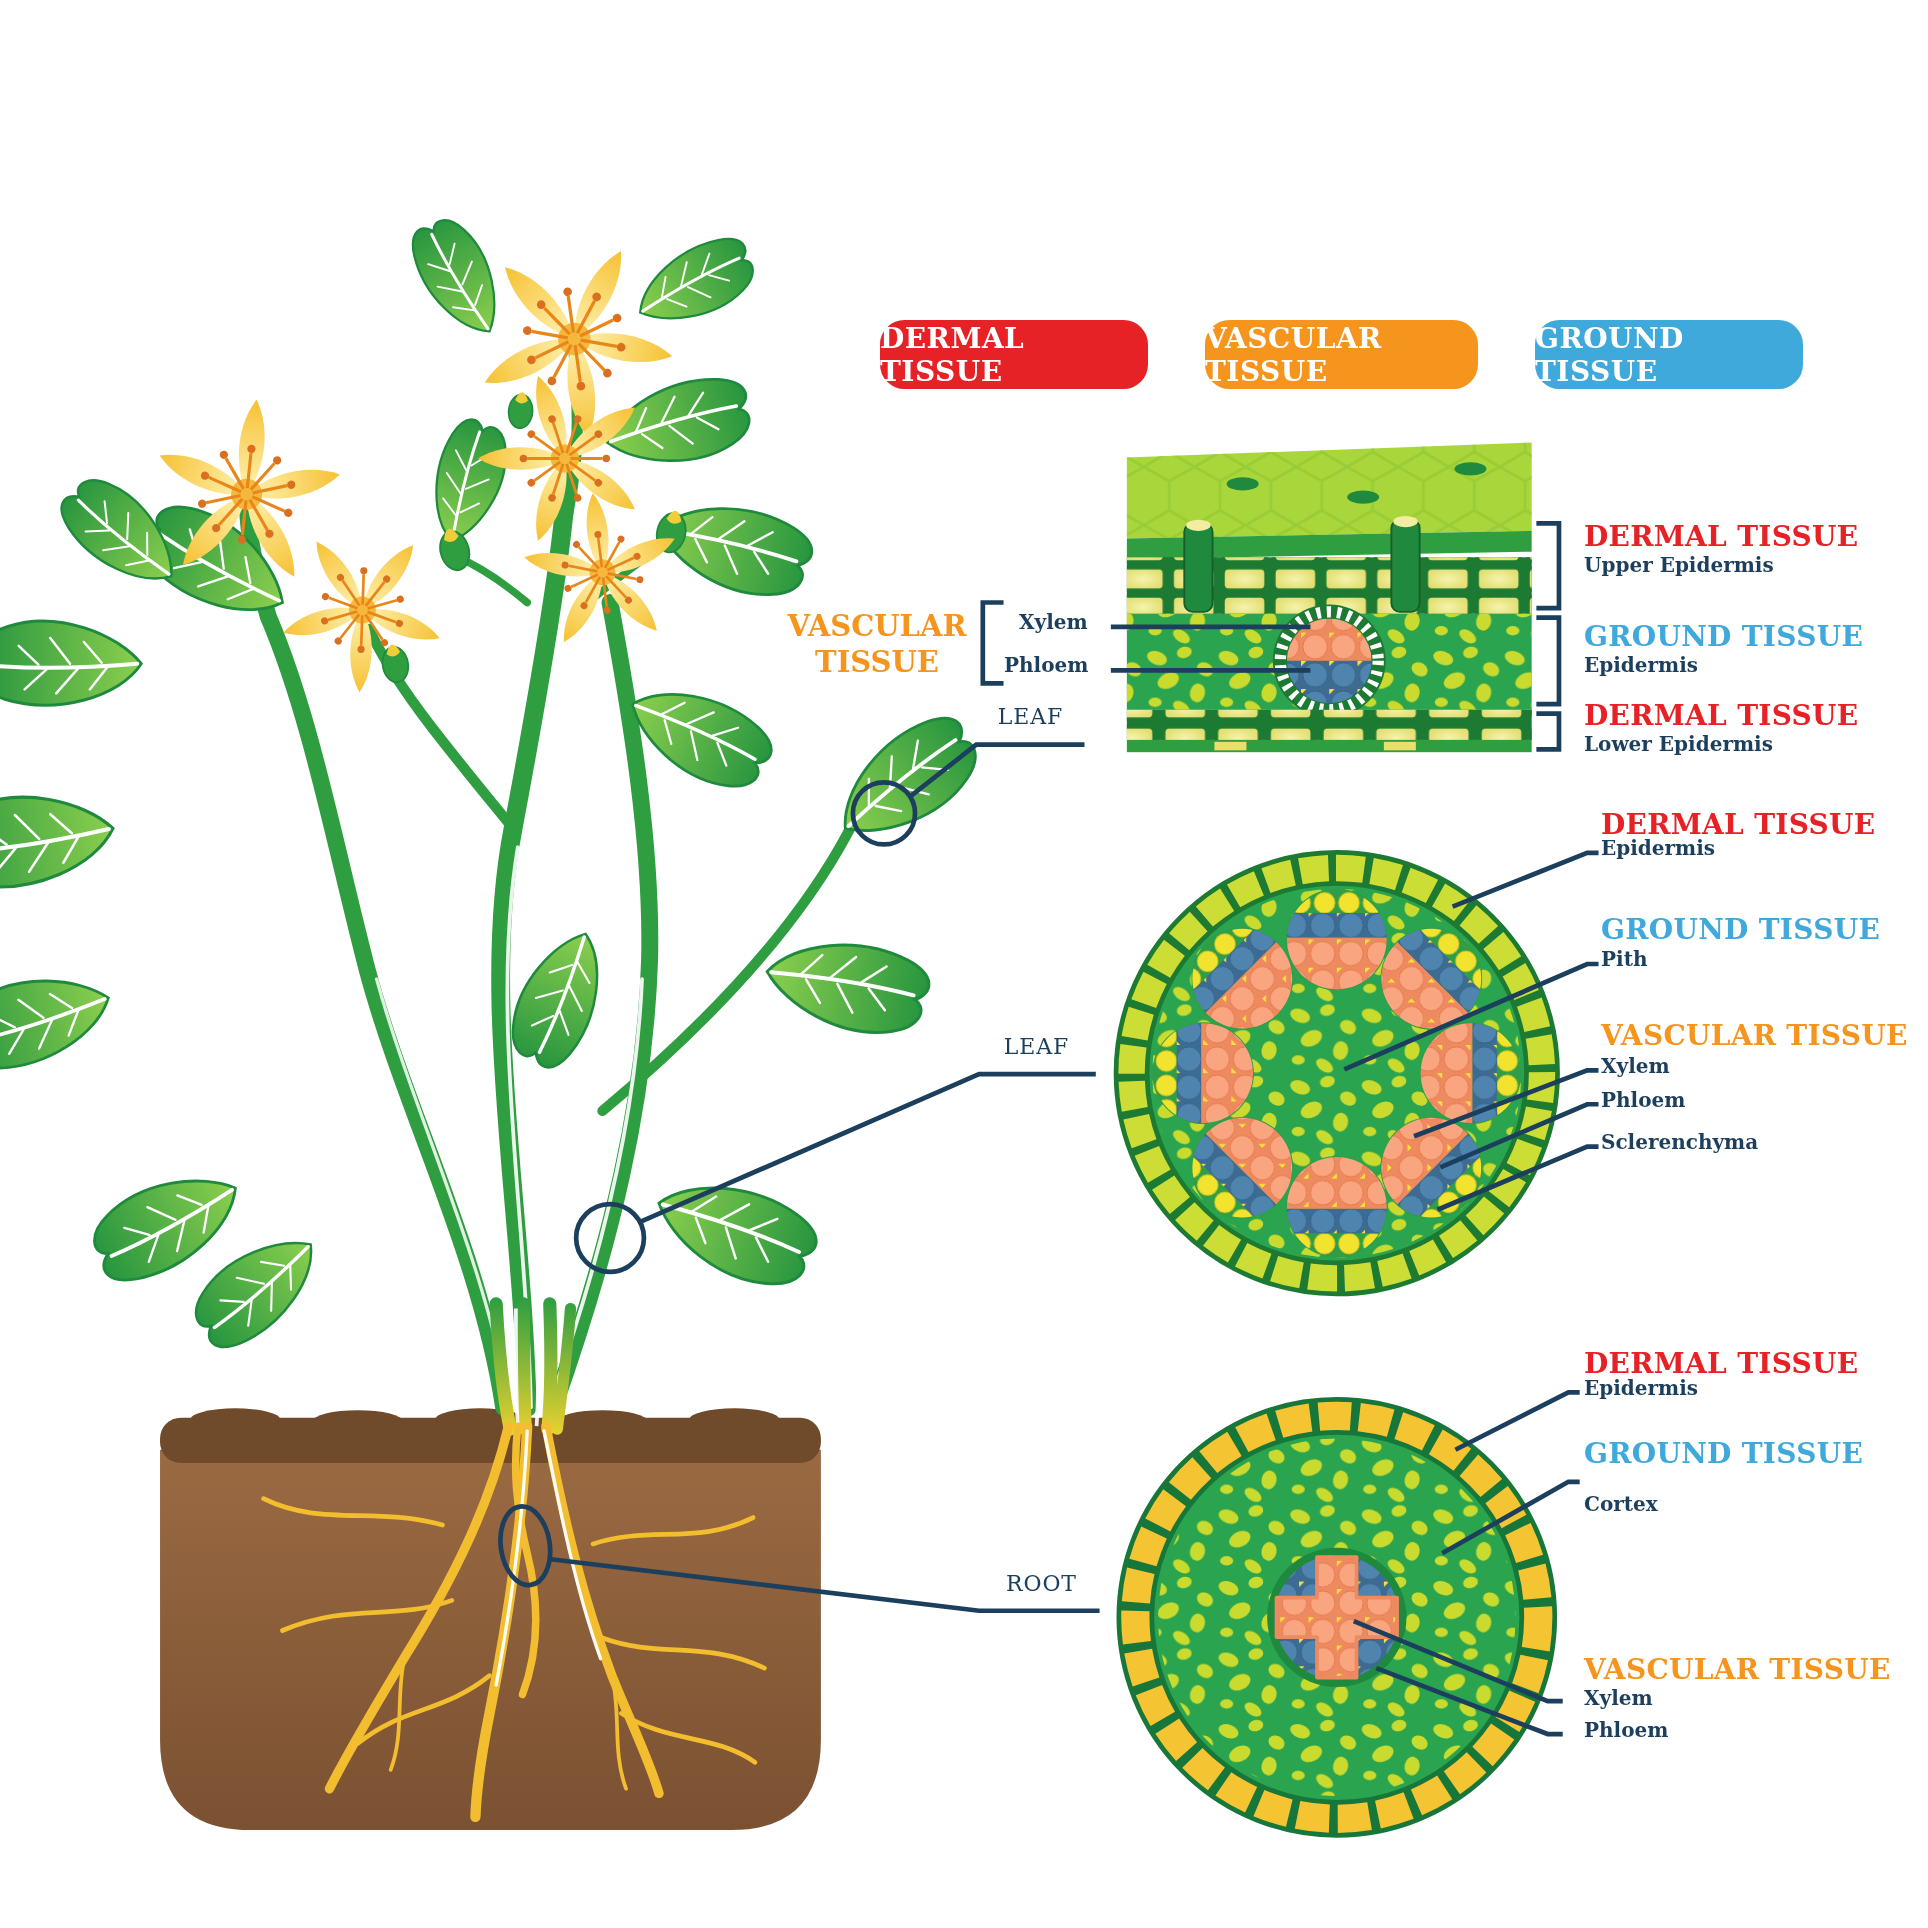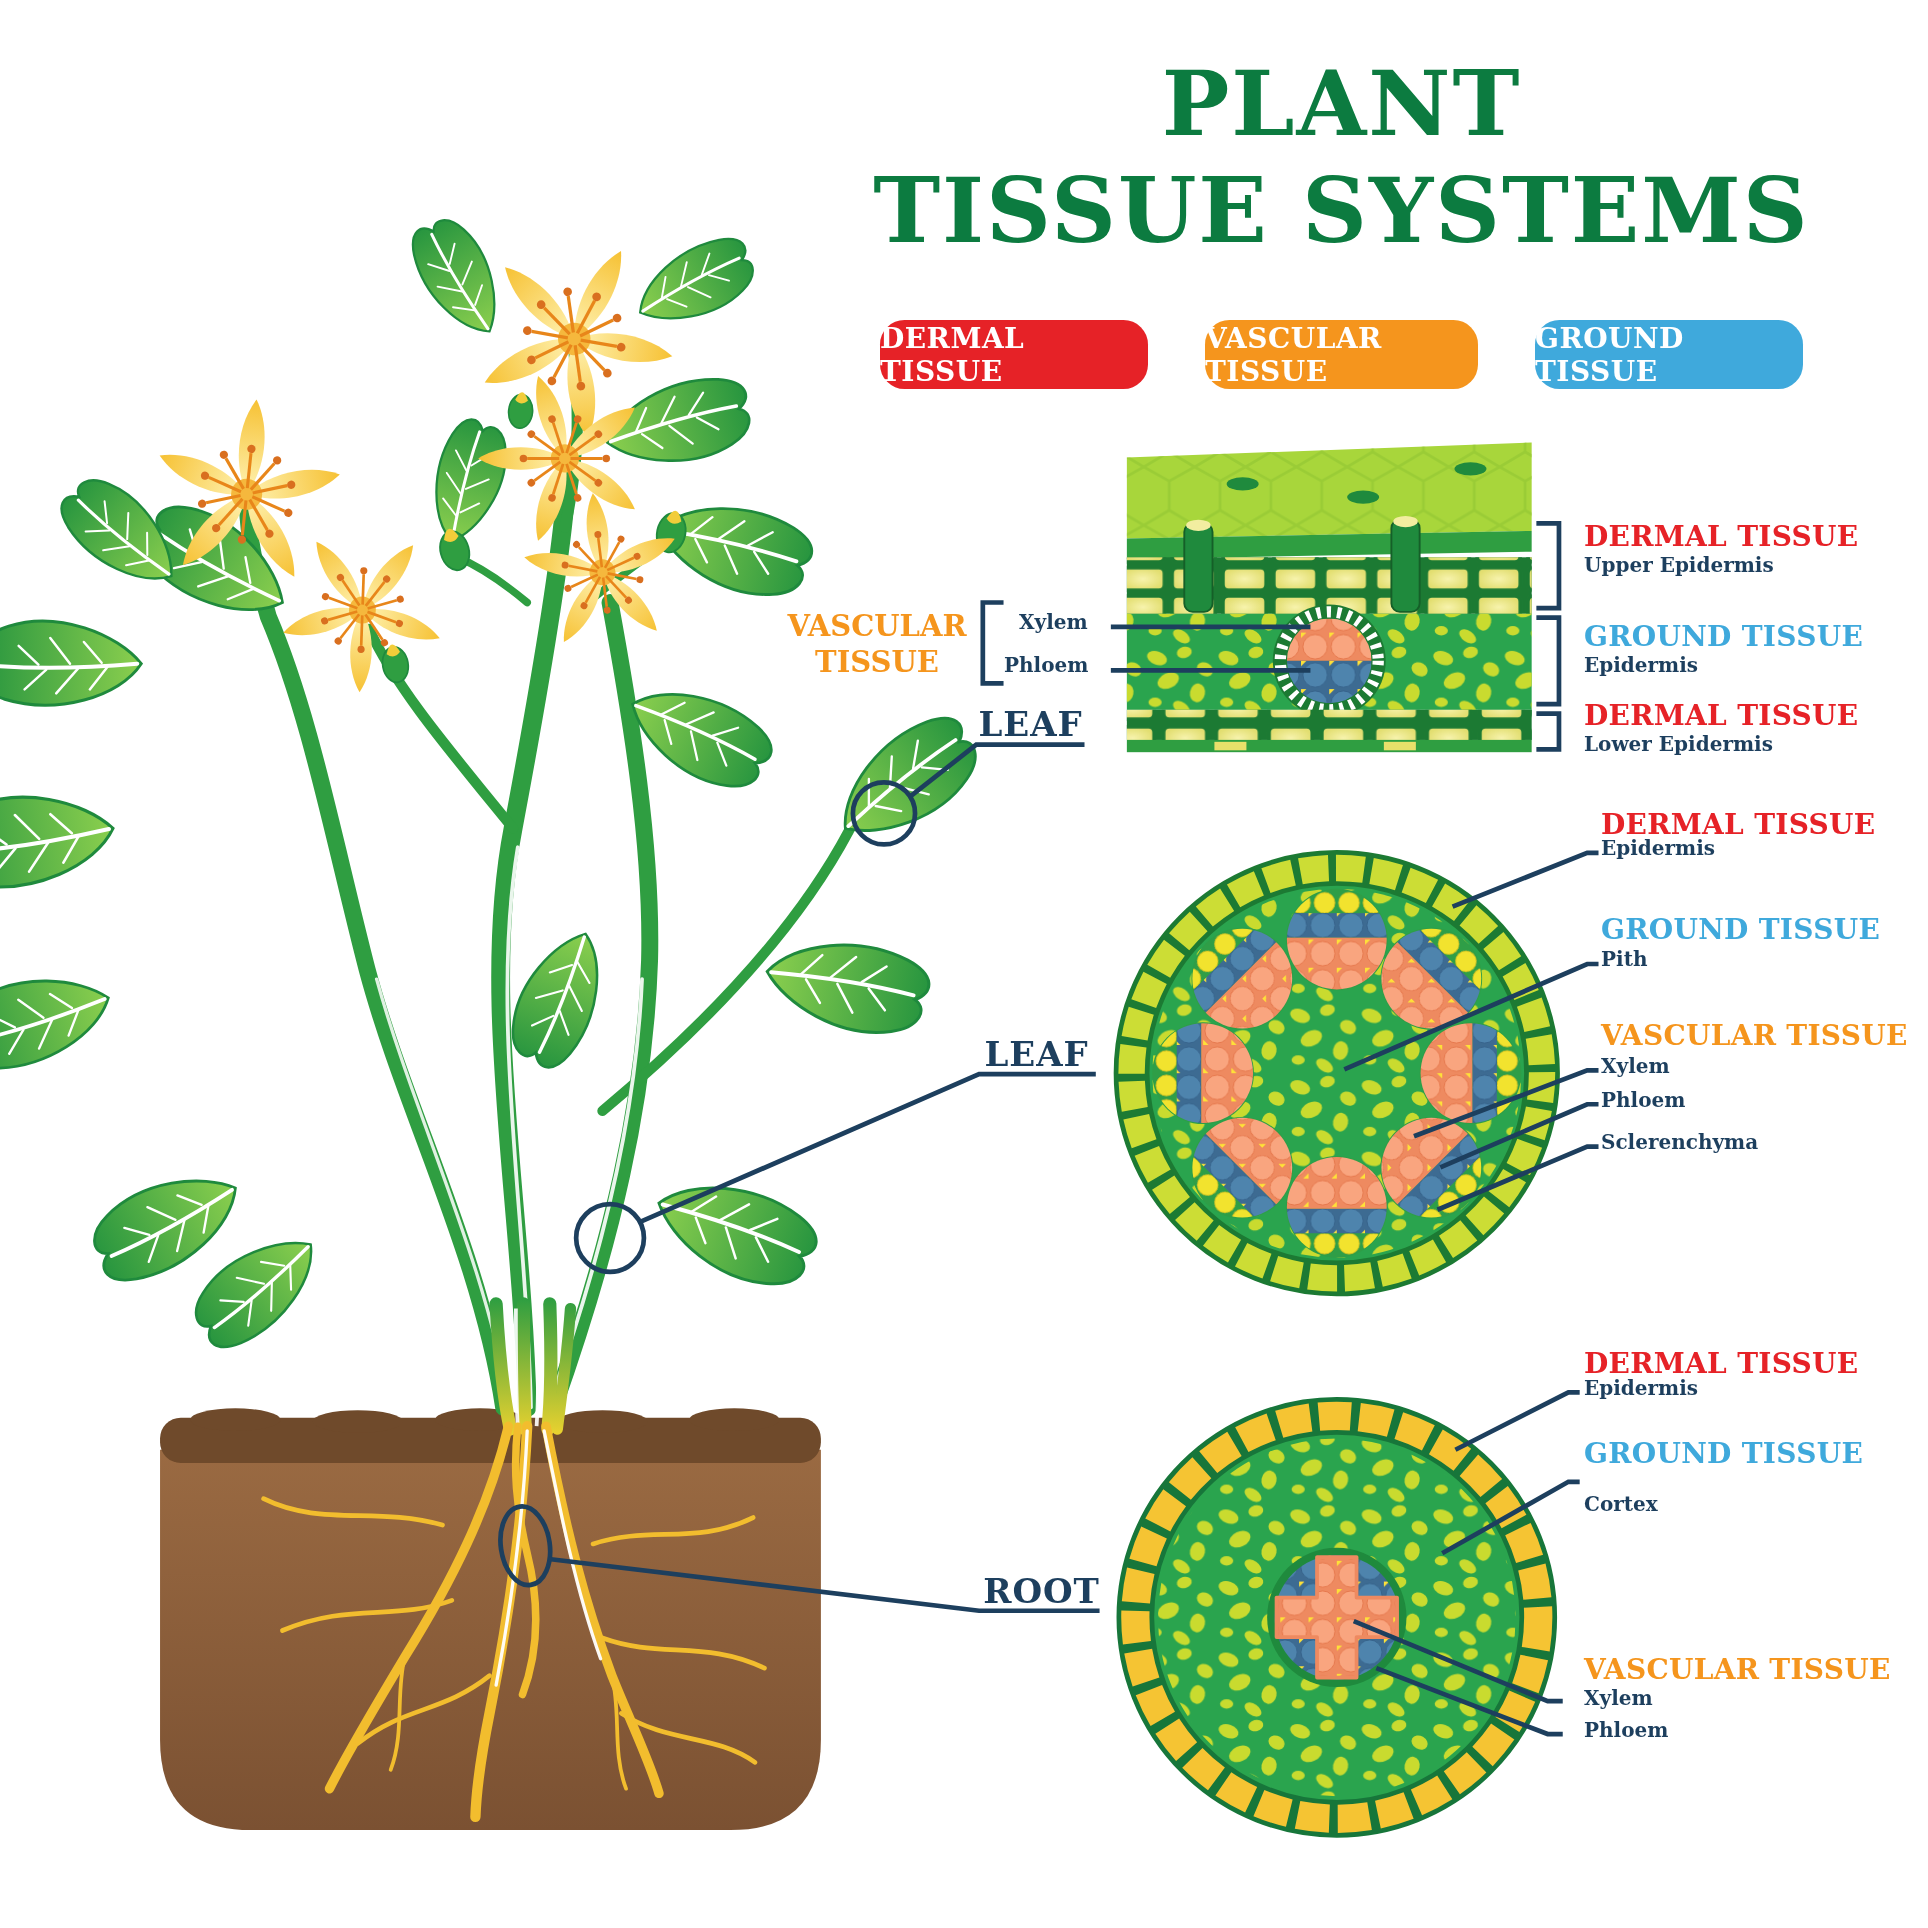--- a/index.html
+++ b/index.html
@@ -6,21 +6,21 @@
   .canvas{position:relative;width:1928px;height:1928px;background:#ffffff;overflow:hidden;
           font-family:"DejaVu Serif","Liberation Serif",serif;}
   svg.art{position:absolute;left:0;top:0;}
   .abs{position:absolute;}
   .title-line{color:#0c7b40;font-weight:bold;font-size:90px;letter-spacing:1.9px;text-align:center;line-height:1.0;}
   .badge{position:absolute;top:320px;height:69px;border-radius:24.5px;color:#fff;font-weight:bold;
          font-size:28px;display:flex;align-items:center;justify-content:center;letter-spacing:0.5px;}
   .hd{font-weight:bold;font-size:28px;letter-spacing:0.3px;white-space:nowrap;}
   .c-red{color:#e62227;} .c-orange{color:#f5951d;} .c-blue{color:#3fa9dc;}
   .lbl{color:#1d3f5e;font-weight:bold;font-size:20px;white-space:nowrap;}
-  .big{color:#1d3f5e;font-weight:bold;font-size:34px;letter-spacing:0.9px;text-align:center;}
+  .big{color:#1d3f5e;font-weight:normal;font-size:22px;letter-spacing:0.9px;text-align:center;}
   .vt{color:#f5951d;font-weight:bold;font-size:29px;text-align:center;line-height:1.25;}
 </style>
 </head>
 <body>
 
 <div class="canvas">
 
   <svg class="art" width="1928" height="1928" viewBox="0 0 2048 2048">
     <defs>
       <linearGradient id="leafG" x1="0" y1="0" x2="1" y2="0">
@@ -305,24 +305,20 @@
       <path d="M1530,1240 L1686,1173 H1698"></path>
       <path d="M1527,1285 L1686,1218 H1698"></path>
 
       <path d="M1546,1540 L1666,1479 H1678"></path>
       <path d="M1532,1650 L1666,1574 H1678"></path>
       <path d="M1438,1722 L1644,1807 H1660"></path>
       <path d="M1462,1772 L1644,1842 H1660"></path>
     </g>
   </svg>
 
-  <div class="abs" style="left:800px;top:58px;width:1083px;">
-    <div class="title-line">PLANT</div>
-    <div class="title-line" style="margin-top:17px;">TISSUE SYSTEMS</div>
-  </div>
 
   <div class="badge" style="left:880px;width:268px;background:#e62227;">
     <span>DERMAL TISSUE</span>
   </div>
   <div class="badge" style="left:1205px;width:273px;background:#f5951d;">
     <span>VASCULAR TISSUE</span>
   </div>
   <div class="badge" style="left:1535px;width:268px;background:#3fa9dc;">
     <span>GROUND TISSUE</span>
   </div>

